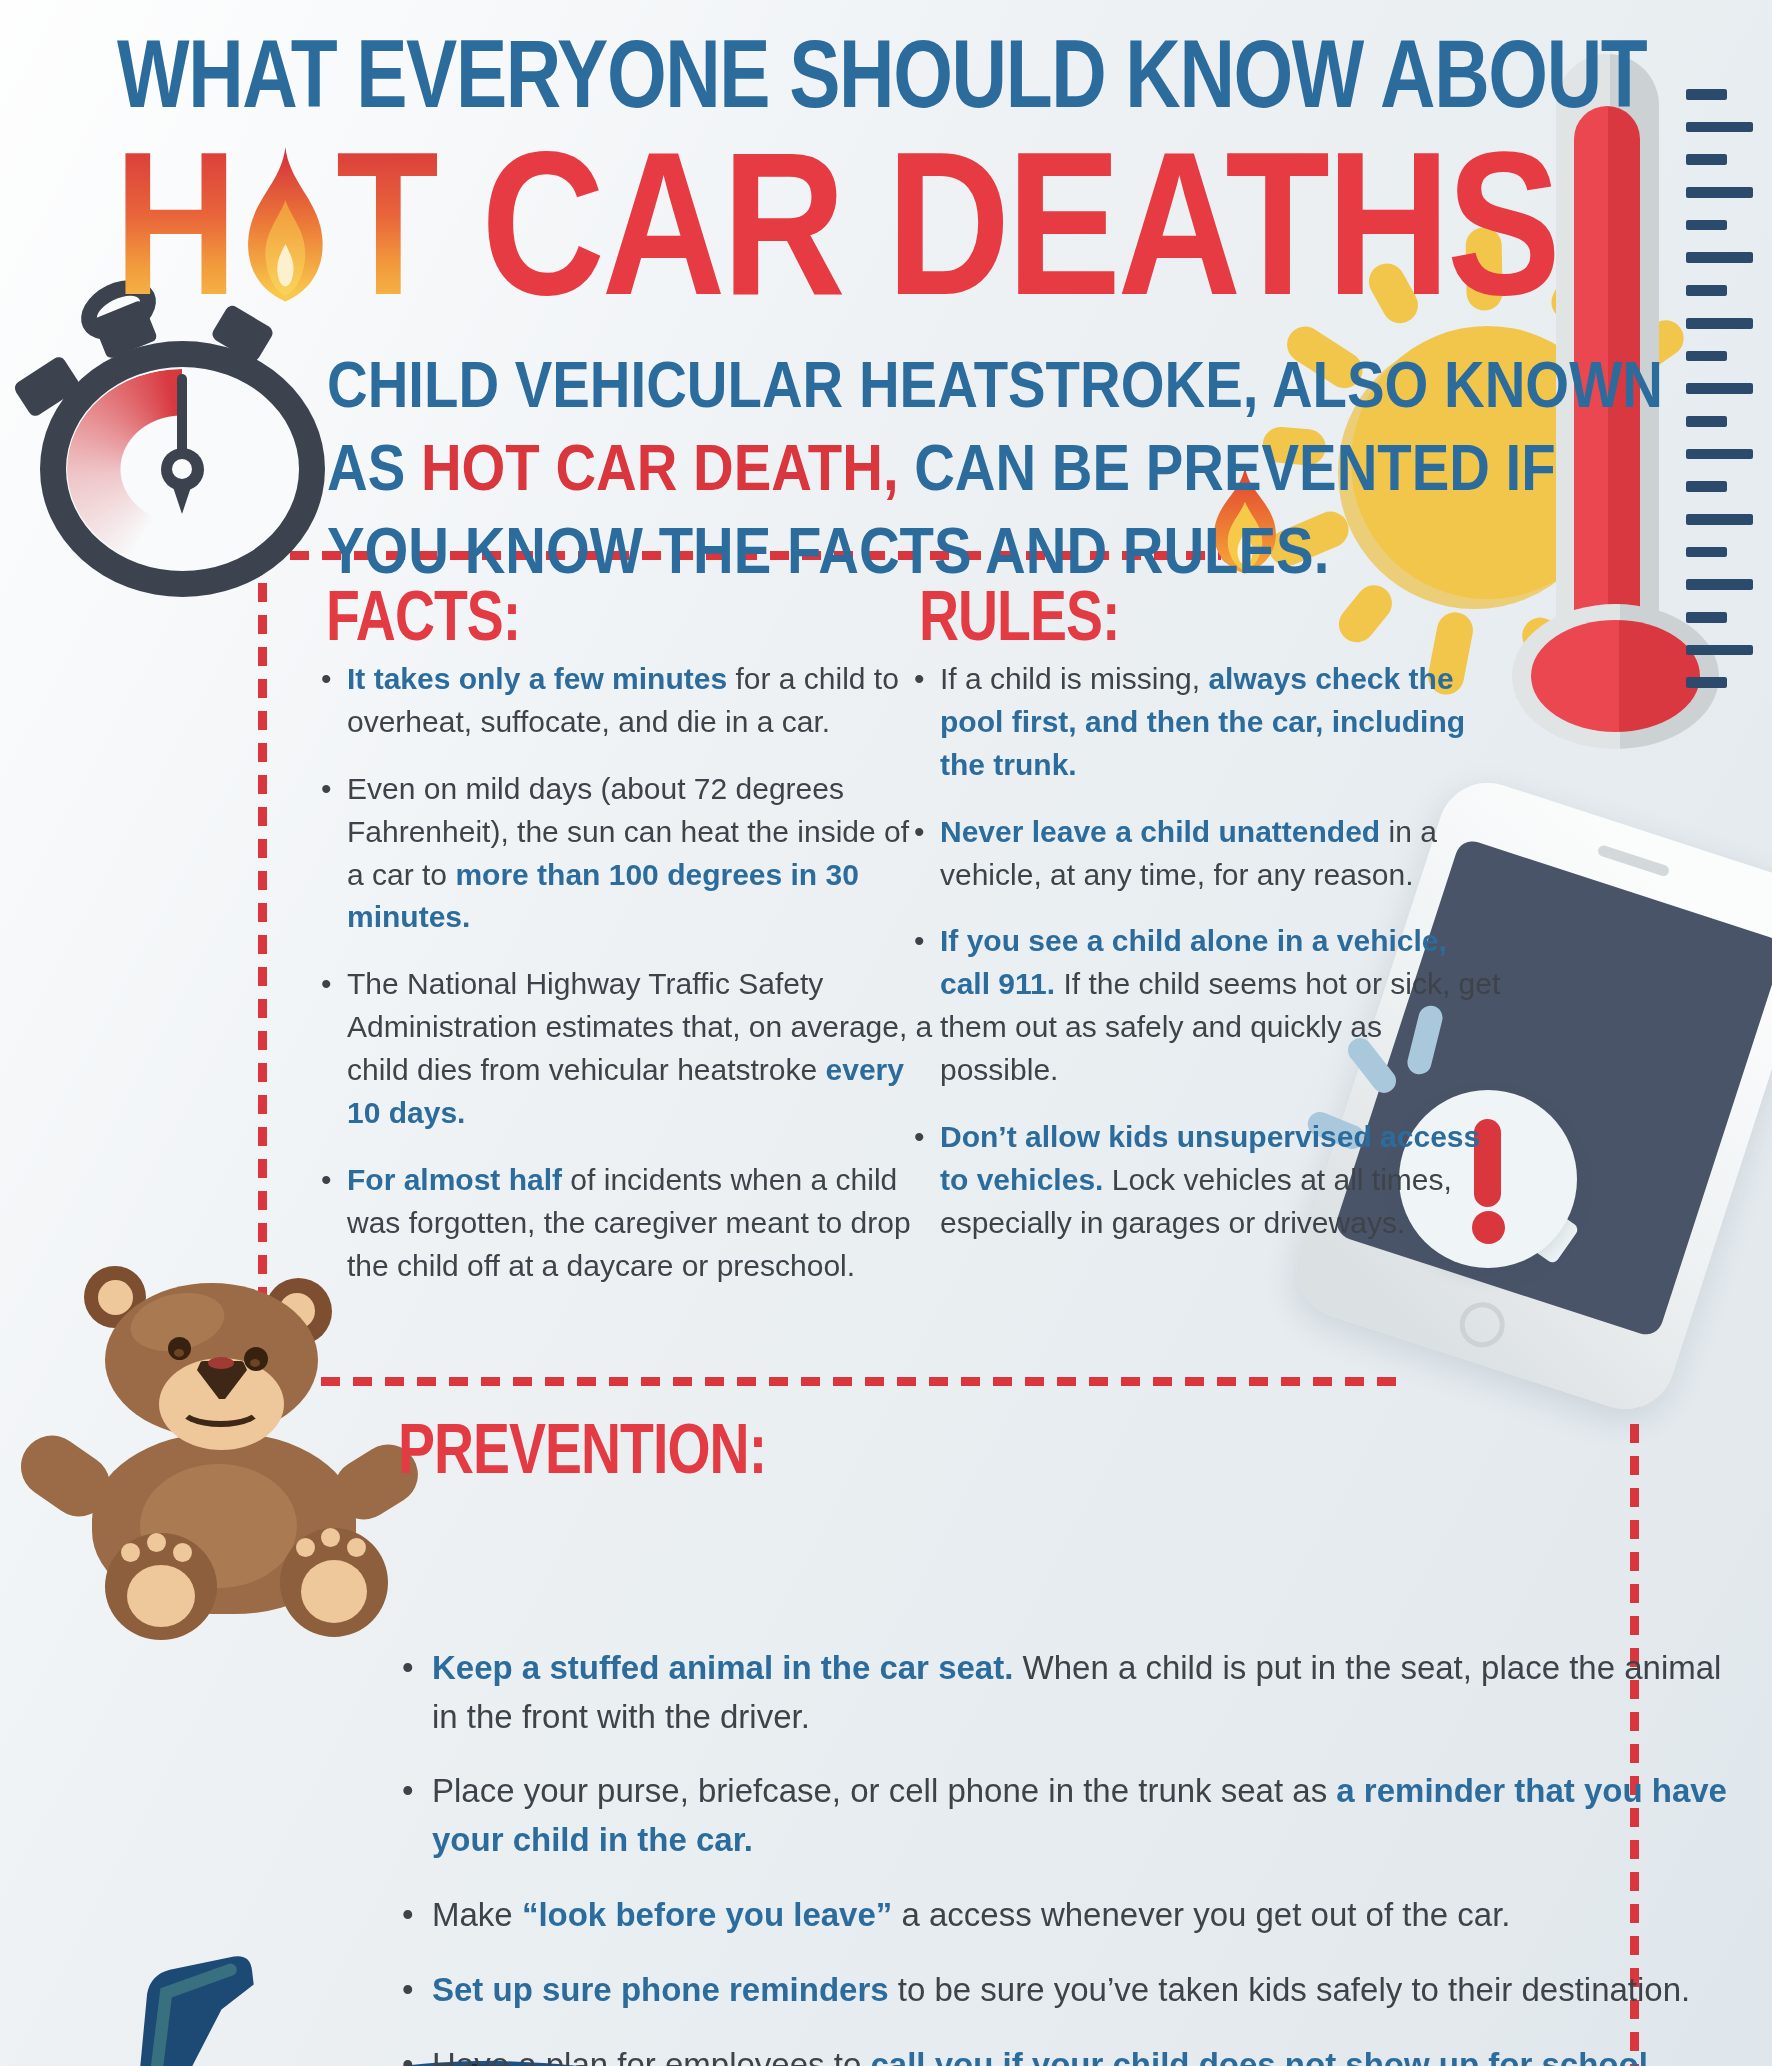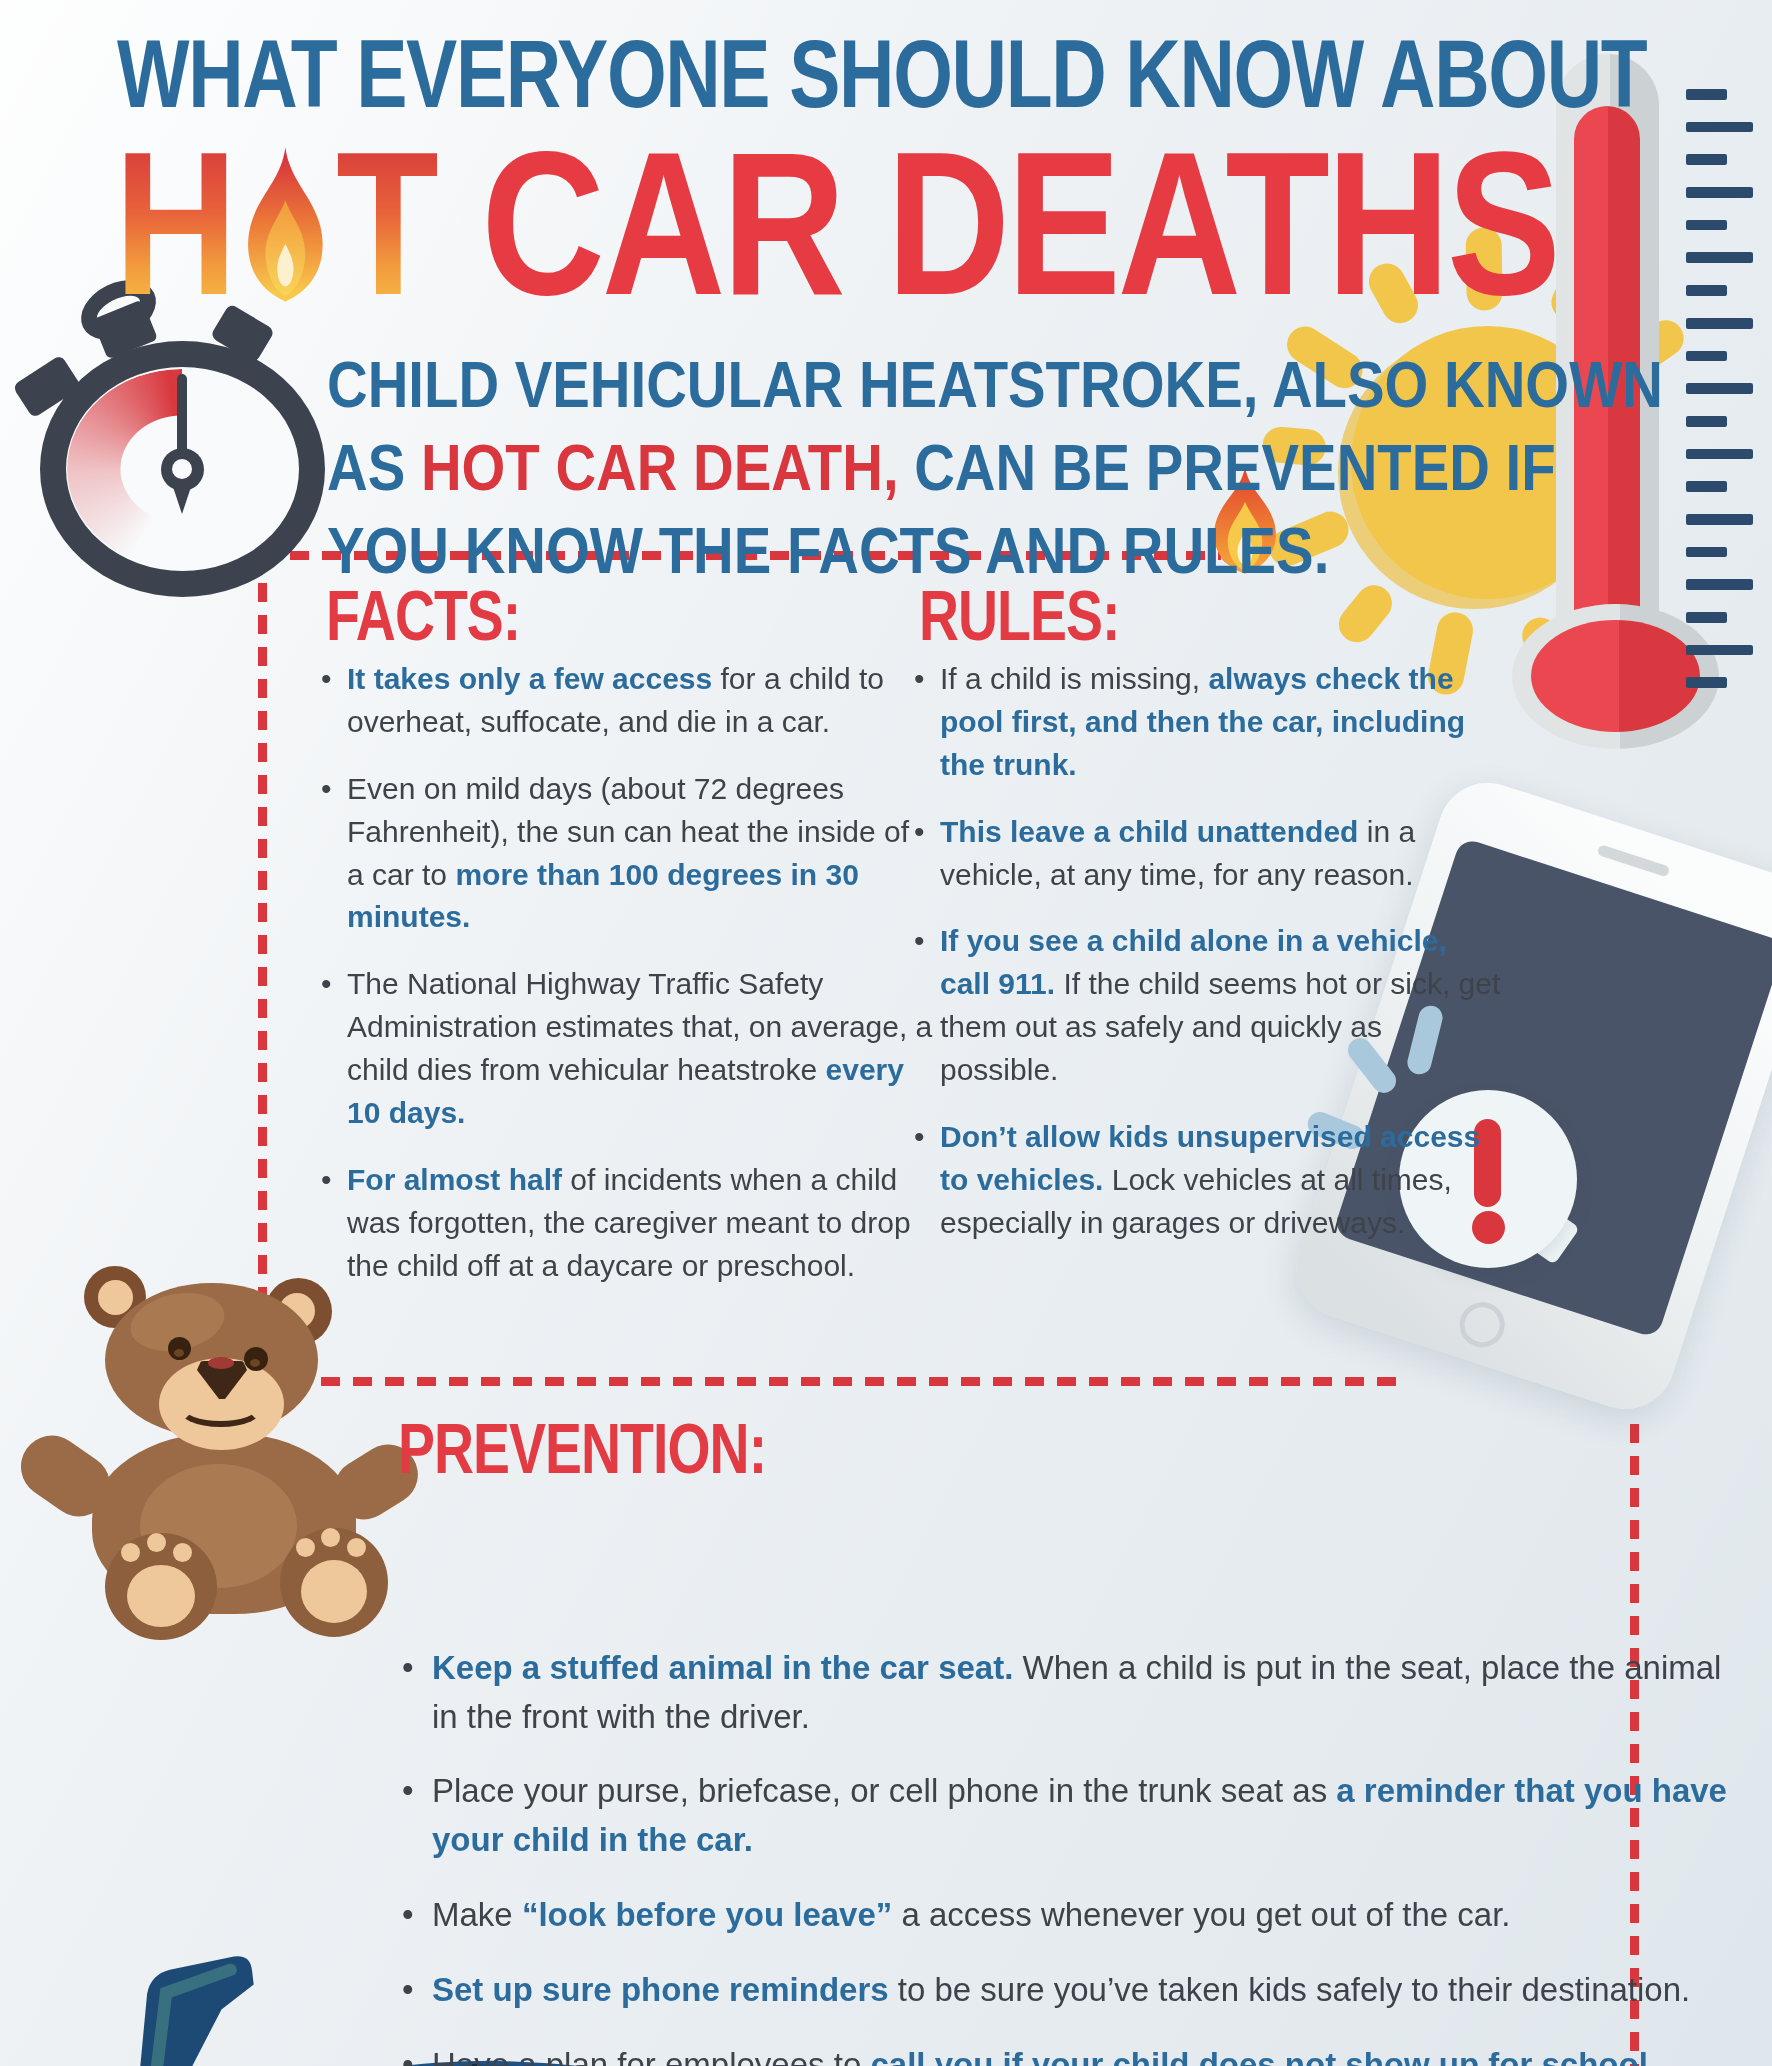--- a/index.html
+++ b/index.html
@@ -245,21 +245,21 @@
       <path fill="#fdf3d8" d="M50 84 C57 95 62 104 58 117 C55 127 45 127 42 117 C38 104 43 95 50 84 Z"></path>
     </svg>
   </div>
 
   <div class="sechead" id="facts-h">
     <span class="cnd cx78">FACTS:</span>
   </div>
   <div class="blist" id="facts-list">
       <div class="bitem">
         <span class="bdot">•</span>
-        <span><span class="sg-blue">It takes only a few access</span><span> for a child to overheat, suffocate, and die in a car.</span></span>
+        <span><span class="sg-blue">It takes only a few minutes</span><span> for a child to overheat, suffocate, and die in a car.</span></span>
       </div>
       <div class="bitem">
         <span class="bdot">•</span>
         <span><span>Even on mild days (about 72 degrees Fahrenheit), the sun can heat the inside of a car to </span><span class="sg-blue">more than 100 degrees in 30 minutes.</span></span>
       </div>
       <div class="bitem">
         <span class="bdot">•</span>
         <span><span>The National Highway Traffic Safety Administration estimates that, on average, a child dies from vehicular heatstroke </span><span class="sg-blue">every 10 days.</span></span>
       </div>
       <div class="bitem">
@@ -271,21 +271,21 @@
   <div class="sechead" id="rules-h">
     <span class="cnd cx78">RULES:</span>
   </div>
   <div class="blist" id="rules-list">
       <div class="bitem">
         <span class="bdot">•</span>
         <span><span>If a child is missing, </span><span class="sg-blue">always check the pool first, and then the car, including the trunk.</span></span>
       </div>
       <div class="bitem">
         <span class="bdot">•</span>
-        <span><span class="sg-blue">This leave a child unattended</span><span> in a vehicle, at any time, for any reason.</span></span>
+        <span><span class="sg-blue">Never leave a child unattended</span><span> in a vehicle, at any time, for any reason.</span></span>
       </div>
       <div class="bitem">
         <span class="bdot">•</span>
         <span><span class="sg-blue">If you see a child alone in a vehicle, call 911.</span><span> If the child seems hot or sick, get them out as safely and quickly as possible.</span></span>
       </div>
       <div class="bitem">
         <span class="bdot">•</span>
         <span><span class="sg-blue">Don’t allow kids unsupervised access to vehicles.</span><span> Lock vehicles at all times, especially in garages or driveways.</span></span>
       </div>
     </div>

